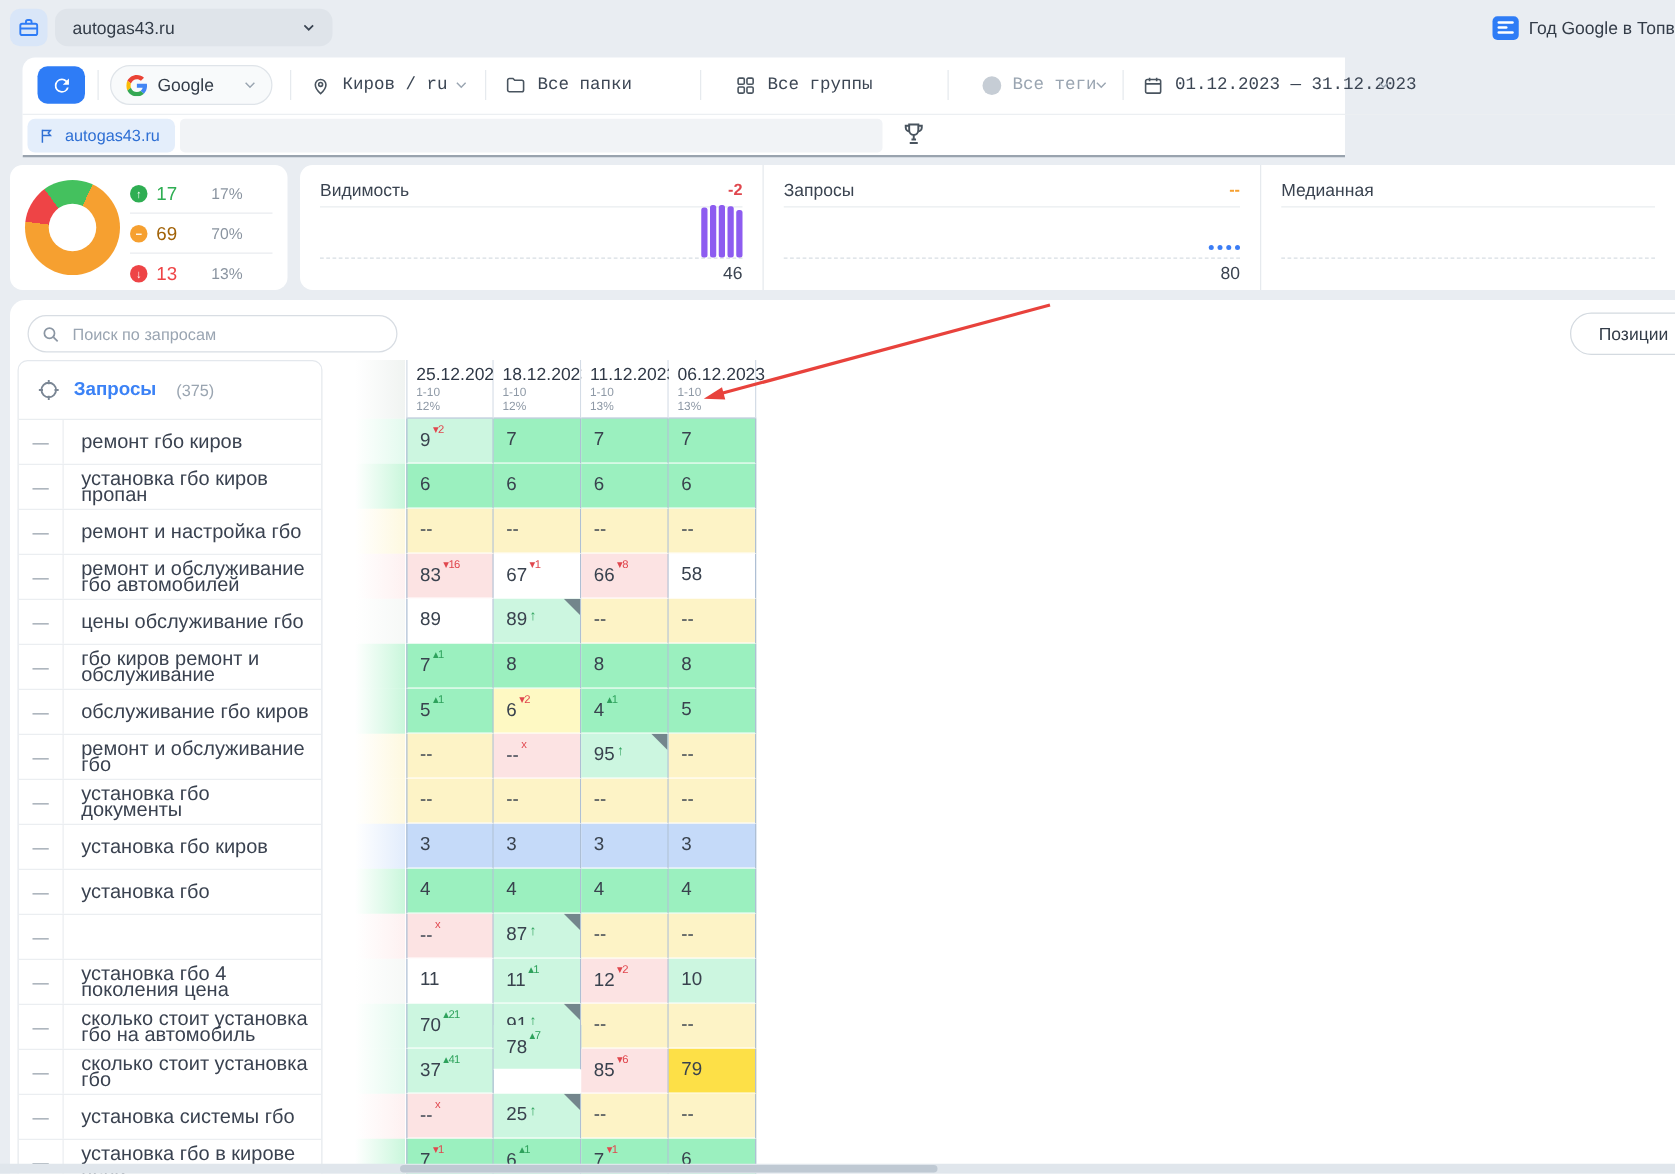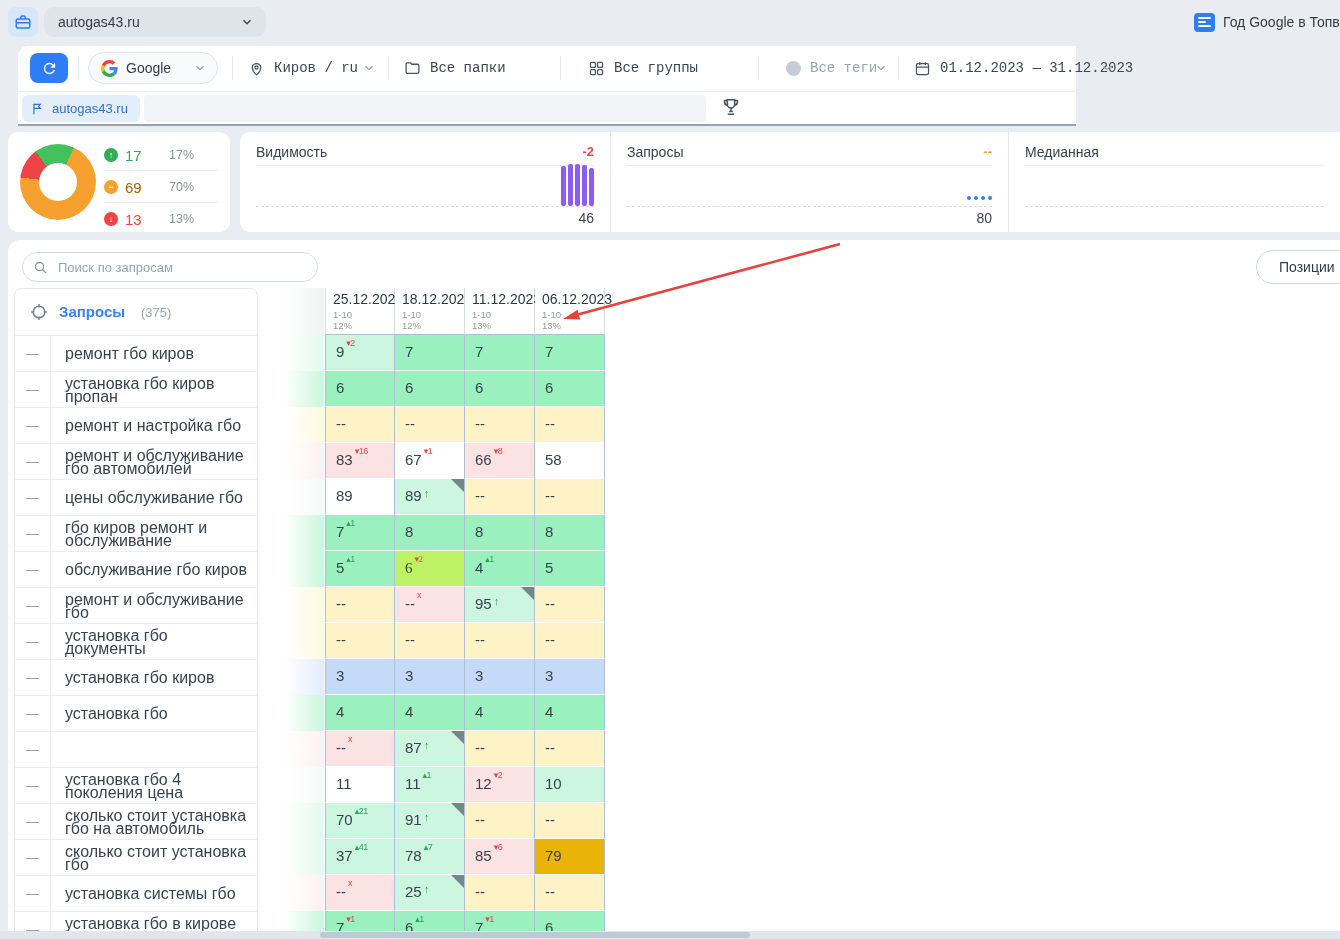--- a/index.html
+++ b/index.html
@@ -472,21 +472,21 @@
       <div class="cell" style="left: 457px; top: 275px; background: rgb(155, 240, 191);">
         <span class="val">8</span>
       </div>
       <div class="cell" style="left: 527px; top: 275px; background: rgb(155, 240, 191);">
         <span class="val">8</span>
       </div>
       <div class="ghost" style="top: 311px; height: 36px; background: linear-gradient(90deg, rgba(255, 255, 255, 0), rgba(158, 240, 191, 0.55));"></div>
       <div class="cell first" style="left: 317px; top: 311px; background: rgb(155, 240, 191);">
         <span class="val">5<sup class="chg pos">▴1</sup></span>
       </div>
-      <div class="cell" style="left: 387px; top: 311px; background: #bef264; font-family: Liberation Serif, serif;">
+      <div class="cell" style="left: 387px; top: 311px; background: #fef9c3;">
         <span class="val">6<sup class="chg neg">▾2</sup></span>
       </div>
       <div class="cell" style="left: 457px; top: 311px; background: rgb(155, 240, 191);">
         <span class="val">4<sup class="chg pos">▴1</sup></span>
       </div>
       <div class="cell" style="left: 527px; top: 311px; background: rgb(155, 240, 191);">
         <span class="val">5</span>
       </div>
       <div class="ghost" style="top: 347px; height: 36px; background: linear-gradient(90deg, rgba(255, 255, 255, 0), rgba(253, 243, 198, 0.55));"></div>
       <div class="cell first" style="left: 317px; top: 347px; background: rgb(253, 243, 198);">
@@ -579,27 +579,27 @@
       <div class="cell" style="left: 457px; top: 563px; background: rgb(253, 243, 198);">
         <span class="val">--</span>
       </div>
       <div class="cell" style="left: 527px; top: 563px; background: rgb(253, 243, 198);">
         <span class="val">--</span>
       </div>
       <div class="ghost" style="top: 599px; height: 36px; background: linear-gradient(90deg, rgba(255, 255, 255, 0), rgba(204, 246, 224, 0.55));"></div>
       <div class="cell first" style="left: 317px; top: 599px; background: rgb(204, 246, 224);">
         <span class="val">37<sup class="chg pos">▴41</sup></span>
       </div>
-      <div class="cell" style="left: 387px; top: 599px; background: rgb(204, 246, 224);">
+      <div class="cell" style="left: 387px; top: 580px; background: rgb(204, 246, 224);">
         <span class="val">78<sup class="chg pos">▴7</sup></span>
       </div>
       <div class="cell" style="left: 457px; top: 599px; background: rgb(252, 227, 227);">
         <span class="val">85<sup class="chg neg">▾6</sup></span>
       </div>
-      <div class="cell" style="left: 527px; top: 599px; background: #eab308;">
+      <div class="cell" style="left: 527px; top: 599px; background: #fde047;">
         <span class="val">79</span>
       </div>
       <div class="ghost" style="top: 635px; height: 36px; background: linear-gradient(90deg, rgba(255, 255, 255, 0), rgba(252, 227, 227, 0.5));"></div>
       <div class="cell first" style="left: 317px; top: 635px; background: rgb(252, 227, 227);">
         <span class="val">--<sup class="chg neg">x</sup></span>
       </div>
       <div class="cell" style="left: 387px; top: 635px; background: rgb(204, 246, 224);">
         <span class="val">25<span class="uparr">↑</span></span>
         <div class="corner"></div>
       </div>

